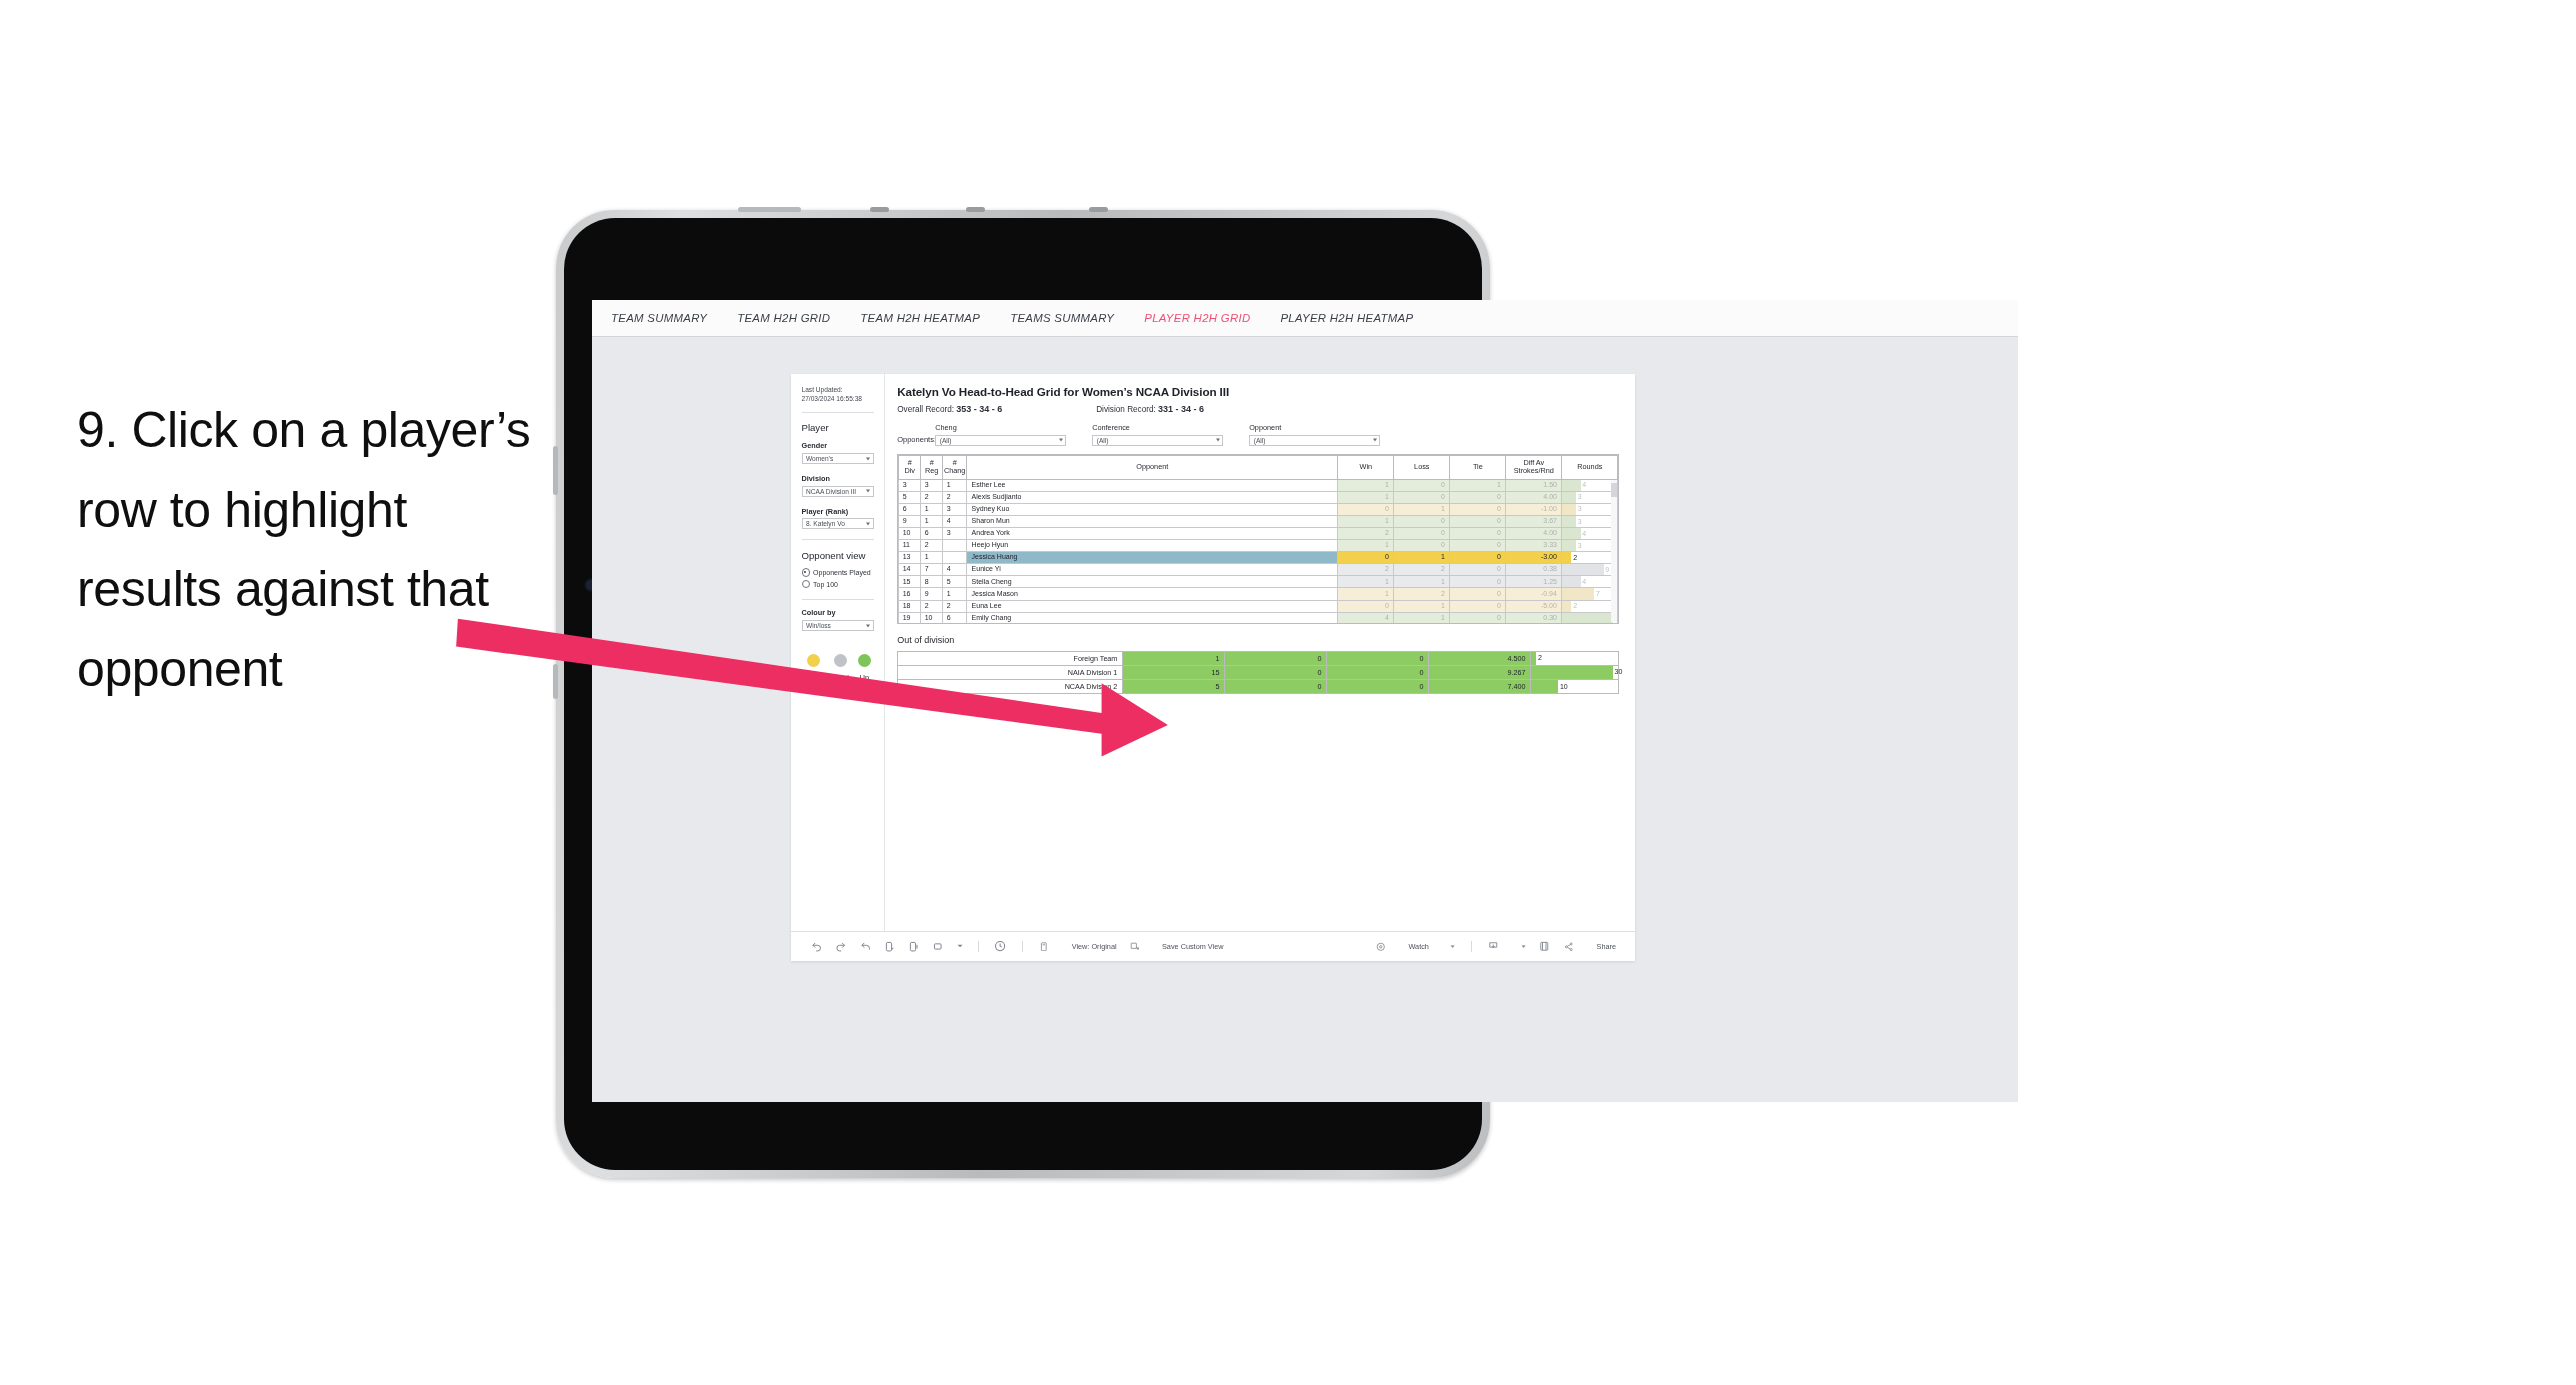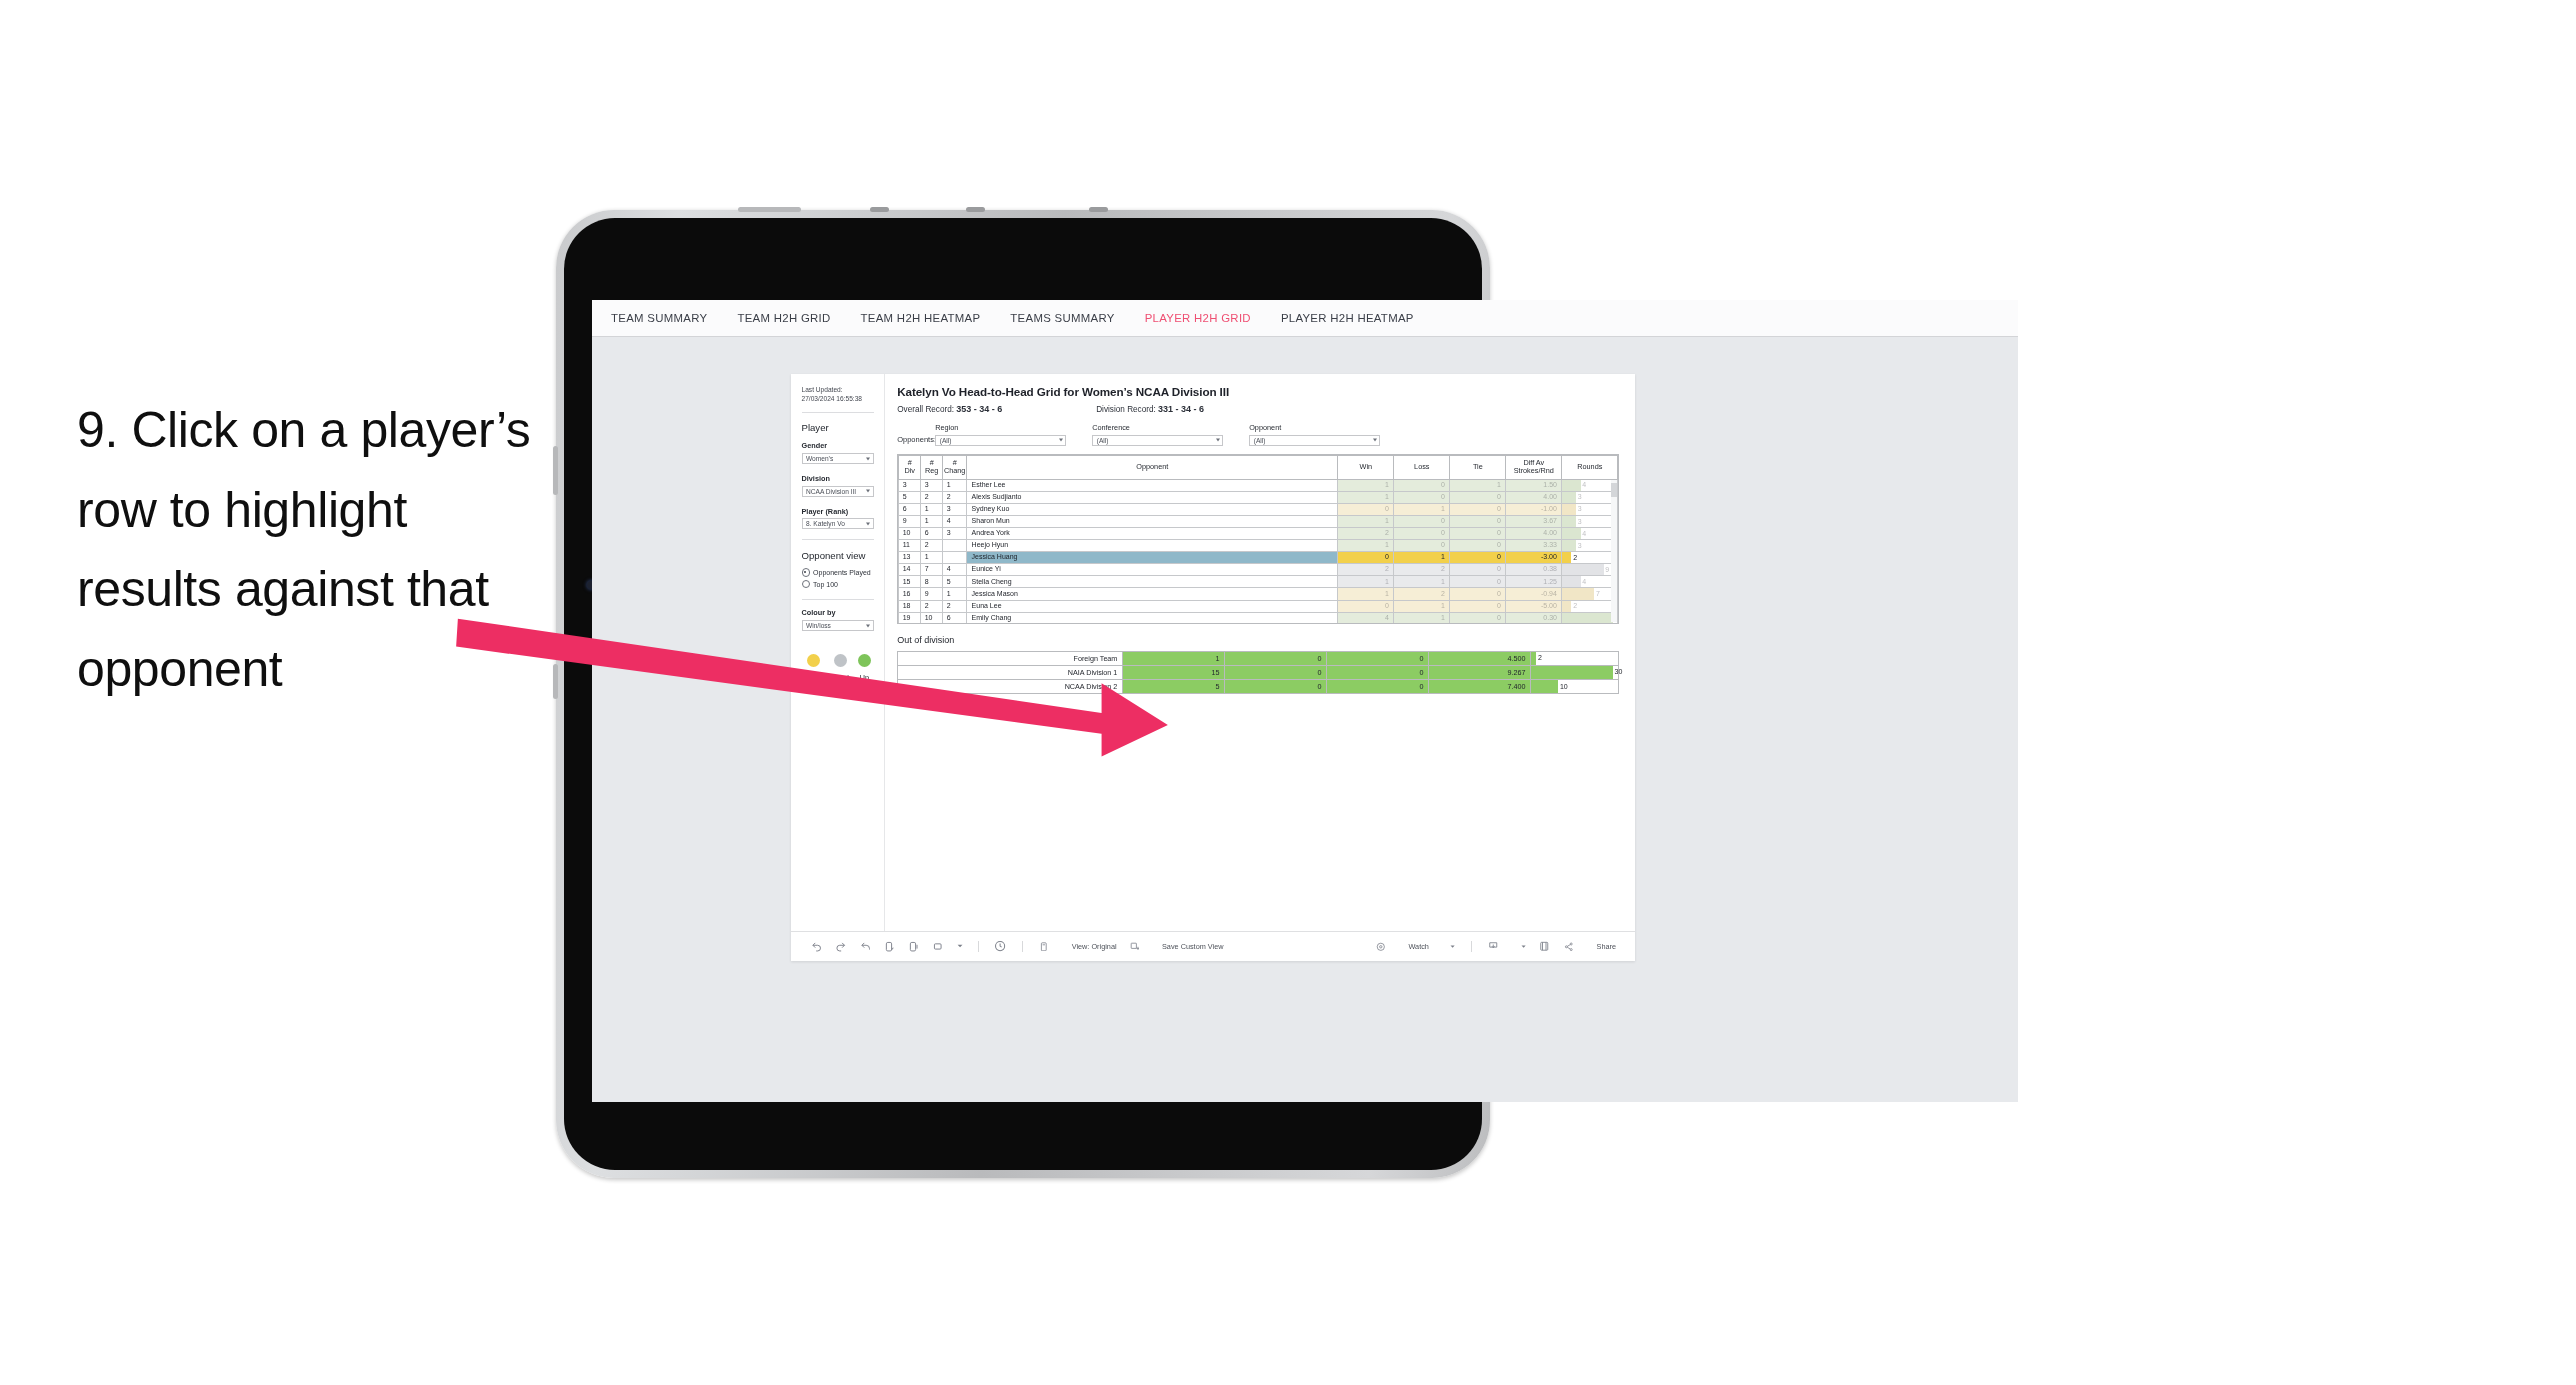--- a/index.html
+++ b/index.html
@@ -124,20 +124,21 @@
   #signout{ cursor:pointer; }
 
   
   #subnav{
     height:36px;
     background:#fbfbfc;
     border-bottom:0.9px solid #d3d4d7;
     display:flex;align-items:center;
     padding-left:19px;
     gap:30px;
+    font-style:italic;
   }
   .subnav-item{
     font-size:11.4px;
     letter-spacing:0.3px;
     color:#3a3e47;
     cursor:pointer;
     white-space:nowrap;
   }
   .subnav-item.active{ color:#ef4f72; }
 
@@ -545,21 +546,21 @@
               <span>Overall Record: </span><span class="rec-val">353 - 34 - 6</span>
             </div>
             <div>
               <span>Division Record: </span><span class="rec-val">331 - 34 - 6</span>
             </div>
           </div>
 
           <div id="opp-filters">
             <div id="opp-label">Opponents:</div>
             <div class="opp-f">
-              <div class="opp-f-label">Region</div>
+              <div class="opp-f-label">Cheng</div>
               <div class="opp-f-select">
                 <span>(All)</span>
                 <span class="caret"></span>
               </div>
             </div>
             <div class="opp-f">
               <div class="opp-f-label">Conference</div>
               <div class="opp-f-select">
                 <span>(All)</span>
                 <span class="caret"></span>

